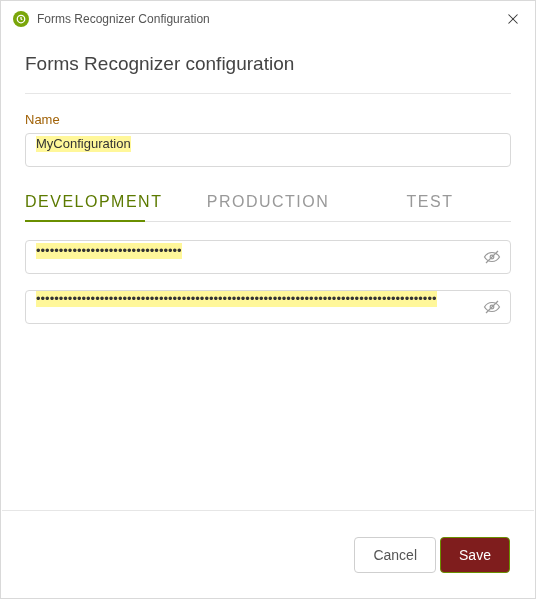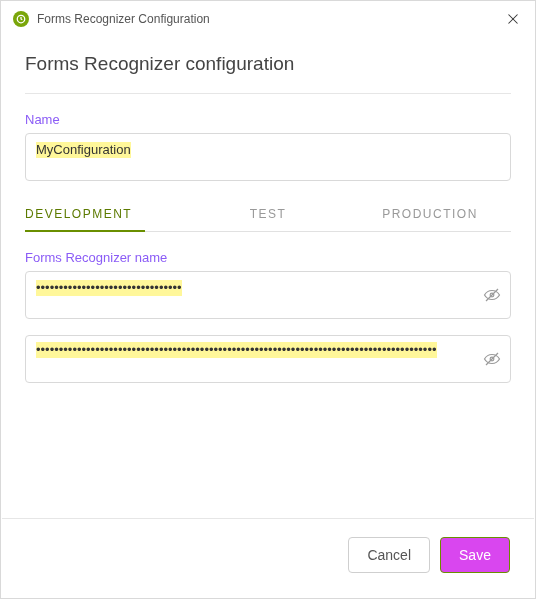--- a/index.html
+++ b/index.html
@@ -43,51 +43,51 @@
   }
   .heading {
     font-size:19px;
     color:#444;
     margin: 6px 0 18px 0;
     font-weight:400;
   }
   hr.sep { border:none; border-top:1px solid #e6e6e6; margin:0 0 18px 0; }
   .field-label {
     font-size:13px;
-    color:#8b5cf6;
+    color:#a16207;
     margin-bottom:6px;
   }
   .input-wrap {
     position:relative;
     margin-bottom:16px;
   }
   .text-input {
     width:100%;
     border:1px solid #d9d9d9;
     border-radius:4px;
-    padding:6px 10px;
+    padding:0 10px;
     font-size:13px;
     color:#333;
-    height:48px;
+    height:34px;
     line-height:20px;
   }
   .text-input .hl {
     background:#fff79a;
     display:inline-block;
     line-height:16px;
   }
   .tabs {
     display:flex;
     border-bottom:1px solid #e1e1e1;
     margin-bottom:18px;
   }
   .tab {
     flex:1;
     text-align:center;
-    font-size:12px;
+    font-size:16px;
     letter-spacing:1.5px;
     color:#999;
     padding:10px 0 10px 0;
     cursor:pointer;
     position:relative;
   }
   .tab:first-child { text-align:left; }
   .tab.active {
     color:#5c7a00;
   }
@@ -107,41 +107,41 @@
     width:22px; height:22px;
     display:flex; align-items:center; justify-content:center;
     color:#9a9a9a;
     cursor:pointer;
   }
   .dots-long .hl { white-space:nowrap; overflow:hidden; display:inline-block; max-width:100%; }
   .footer {
     position:absolute;
     left:1px; right:1px; bottom:1px;
     border-top:1px solid #e6e6e6;
-    padding:18px 24px 24px 24px;
+    padding:26px 24px 24px 24px;
     display:flex;
     justify-content:flex-end;
-    gap:10px;
+    gap:4px;
     background:#fff;
   }
   .btn {
     min-width:70px;
     padding:9px 18px;
     font-size:14px;
     border-radius:4px;
     cursor:pointer;
     text-align:center;
   }
   .btn-cancel {
     background:#fff;
     border:1px solid #cfcfcf;
     color:#555;
   }
   .btn-save {
-    background:#d946ef;
+    background:#7f1d1d;
     border:1px solid #6a8f00;
     color:#fff;
   }
   .input-padding-right { padding-right:36px; }
 </style>
 </head>
 <body>
 
 <div class="titlebar">
   <span class="app-icon">
@@ -165,25 +165,24 @@
 
   <div class="field-label">Name</div>
   <div class="input-wrap">
     <div class="text-input">
       <span class="hl">MyConfiguration</span>
     </div>
   </div>
 
   <div class="tabs">
     <div class="tab active">DEVELOPMENT</div>
+    <div class="tab">PRODUCTION</div>
     <div class="tab">TEST</div>
-    <div class="tab">PRODUCTION</div>
-  </div>
-
-  <div class="field-label">Forms Recognizer name</div>
+  </div>
+
 
   <div class="input-wrap">
     <div class="text-input input-padding-right">
       <span class="hl">••••••••••••••••••••••••••••••••</span>
     </div>
     <span class="eye-btn">
       <svg viewBox="0 0 24 24" width="18" height="18" fill="none" stroke="currentColor" stroke-width="1.6">
         <path d="M2 12s3.5-6 10-6 10 6 10 6-3.5 6-10 6S2 12 2 12z"></path>
         <circle cx="12" cy="12" r="2.5"></circle>
         <line x1="4" y1="20" x2="20" y2="4"></line>

